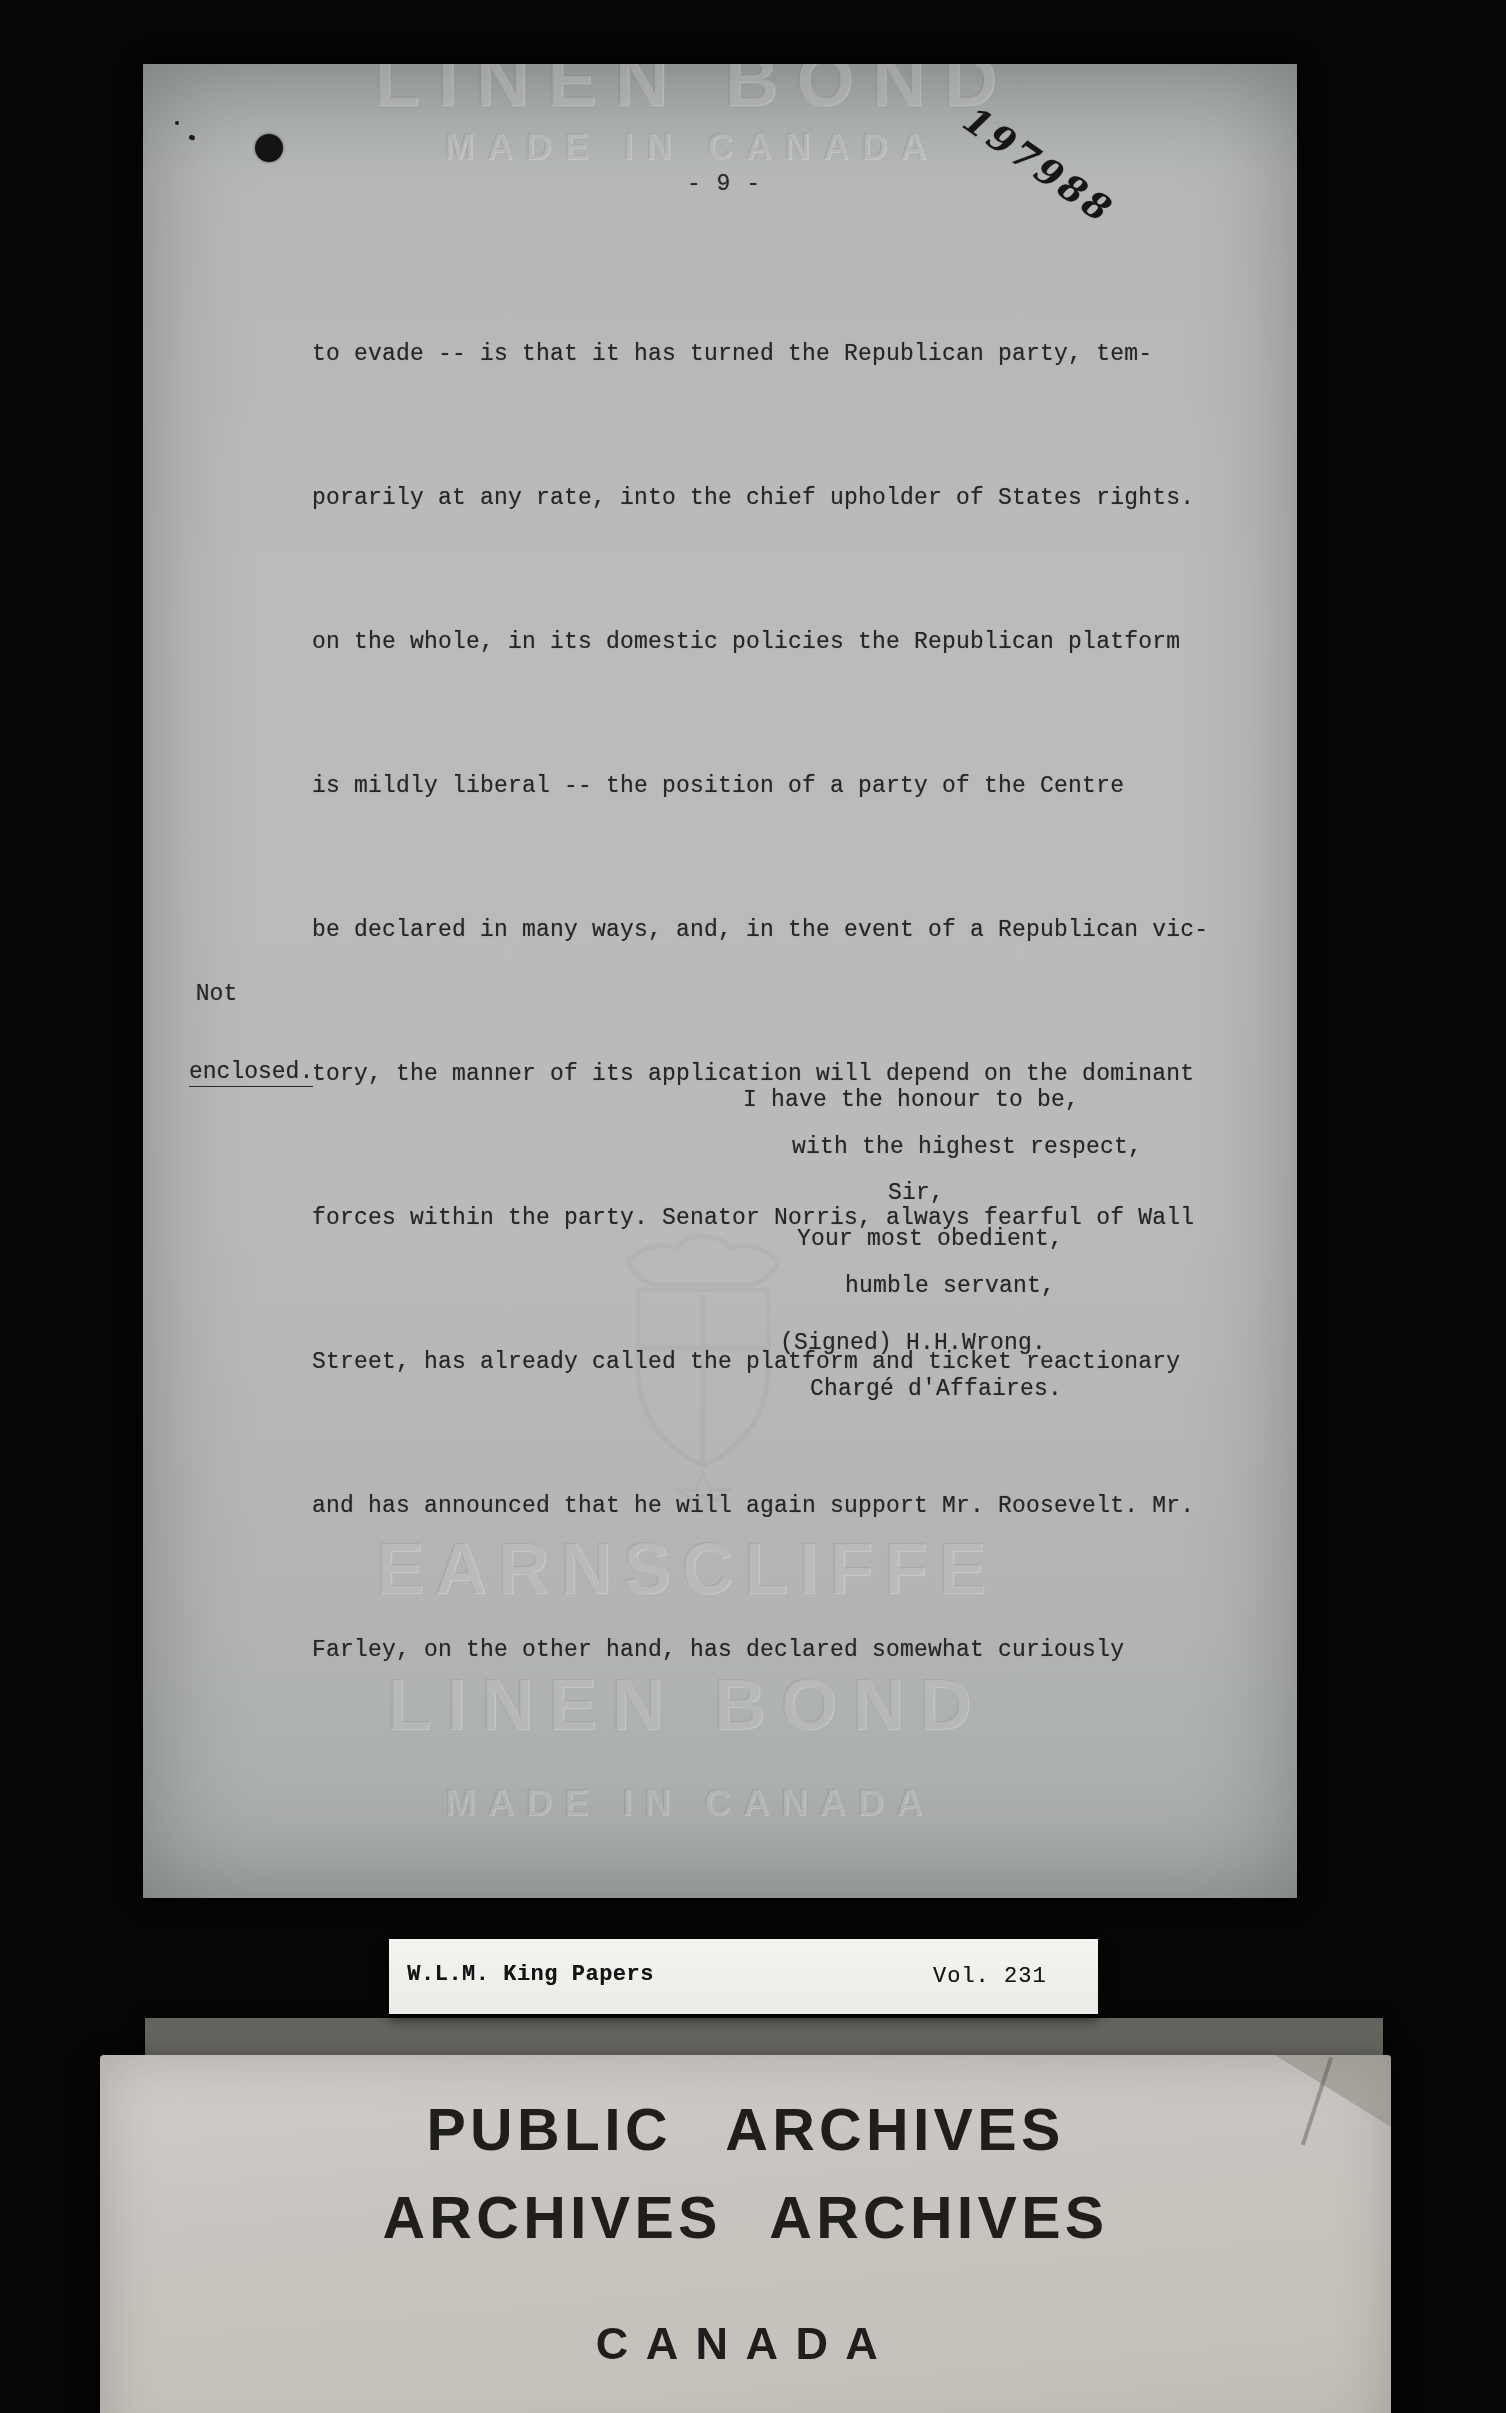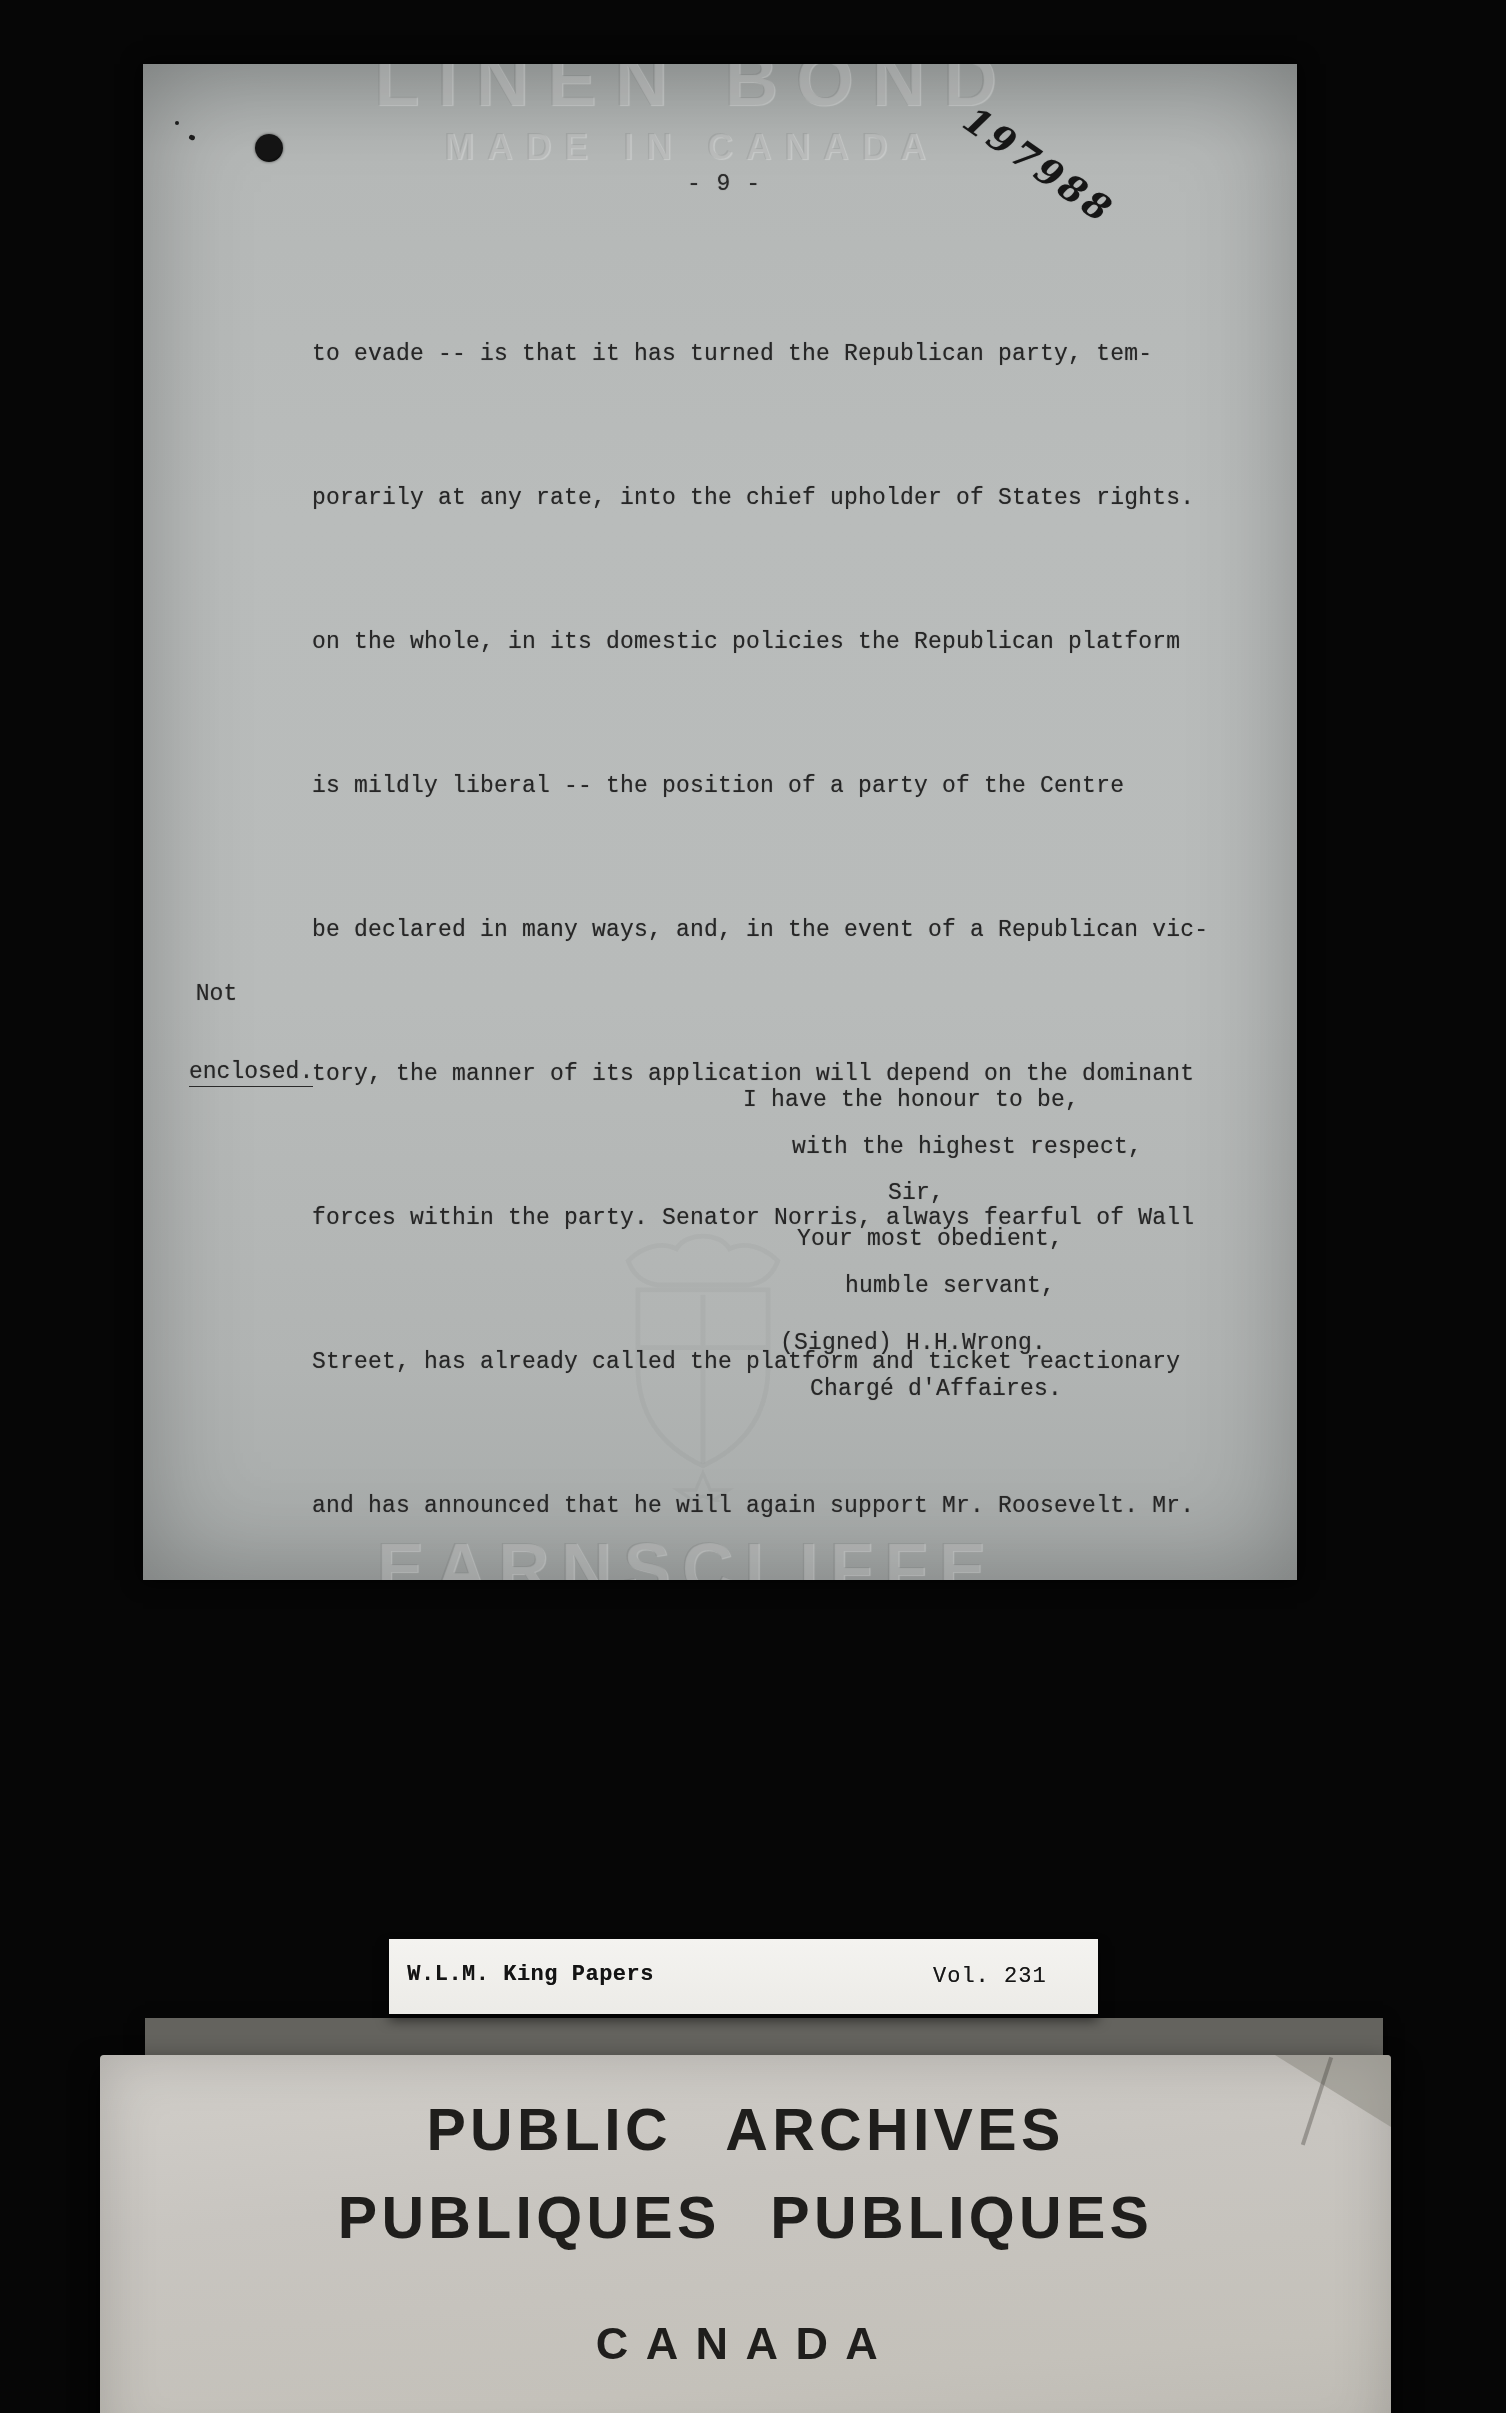--- a/index.html
+++ b/index.html
@@ -6,21 +6,21 @@
   .viewport{
     position:relative;
     width:1506px;height:2525px;
     background:#060606;
     overflow:hidden;
     font-family:"Liberation Sans", sans-serif;
   }
 
   
   .page{
-    position:absolute;left:143px;top:64px;width:1154px;height:1516px;
+    position:absolute;left:143px;top:64px;width:1154px;height:1834px;
     background:linear-gradient(180deg,#a6aaa9 0%,#b5b8b7 6%,#b9bcbb 30%,#b8bbba 62%,#b1b4b3 86%,#a7abaa 100%);
     box-shadow:inset 0 0 106px rgba(0,0,0,0.28), 0 0 19.3px rgba(0,0,0,0.9);
     overflow:hidden;
   }
 
   .speck{position:absolute;background:#1c1c1c;border-radius:50%;}
   .speck.a{left:32px;top:57px;width:4.3px;height:4.3px;}
   .speck.b{left:46px;top:71px;width:5.8px;height:4.8px;transform:rotate(20deg);}
   .hole-punch{
     position:absolute;left:112px;top:70px;width:28px;height:28px;border-radius:50%;
@@ -205,18 +205,18 @@
 
   <div class="catalog-strip">
     <span class="collection">W.L.M. King Papers</span>
     <span class="volume">Vol. 231</span>
   </div>
 
   <div class="archives-label">
     <span class="torn-corner"></span>
     <span class="crease"></span>
     <div class="arch-line arch-1">PUBLIC ARCHIVES</div>
-    <div class="arch-line arch-2">PUBLIQUES PUBLIQUES</div>
+    <div class="arch-line arch-2">ARCHIVES ARCHIVES</div>
     <div class="arch-line arch-3">CANADA</div>
   </div>
 
 </div>
 
 
 </body></html>

